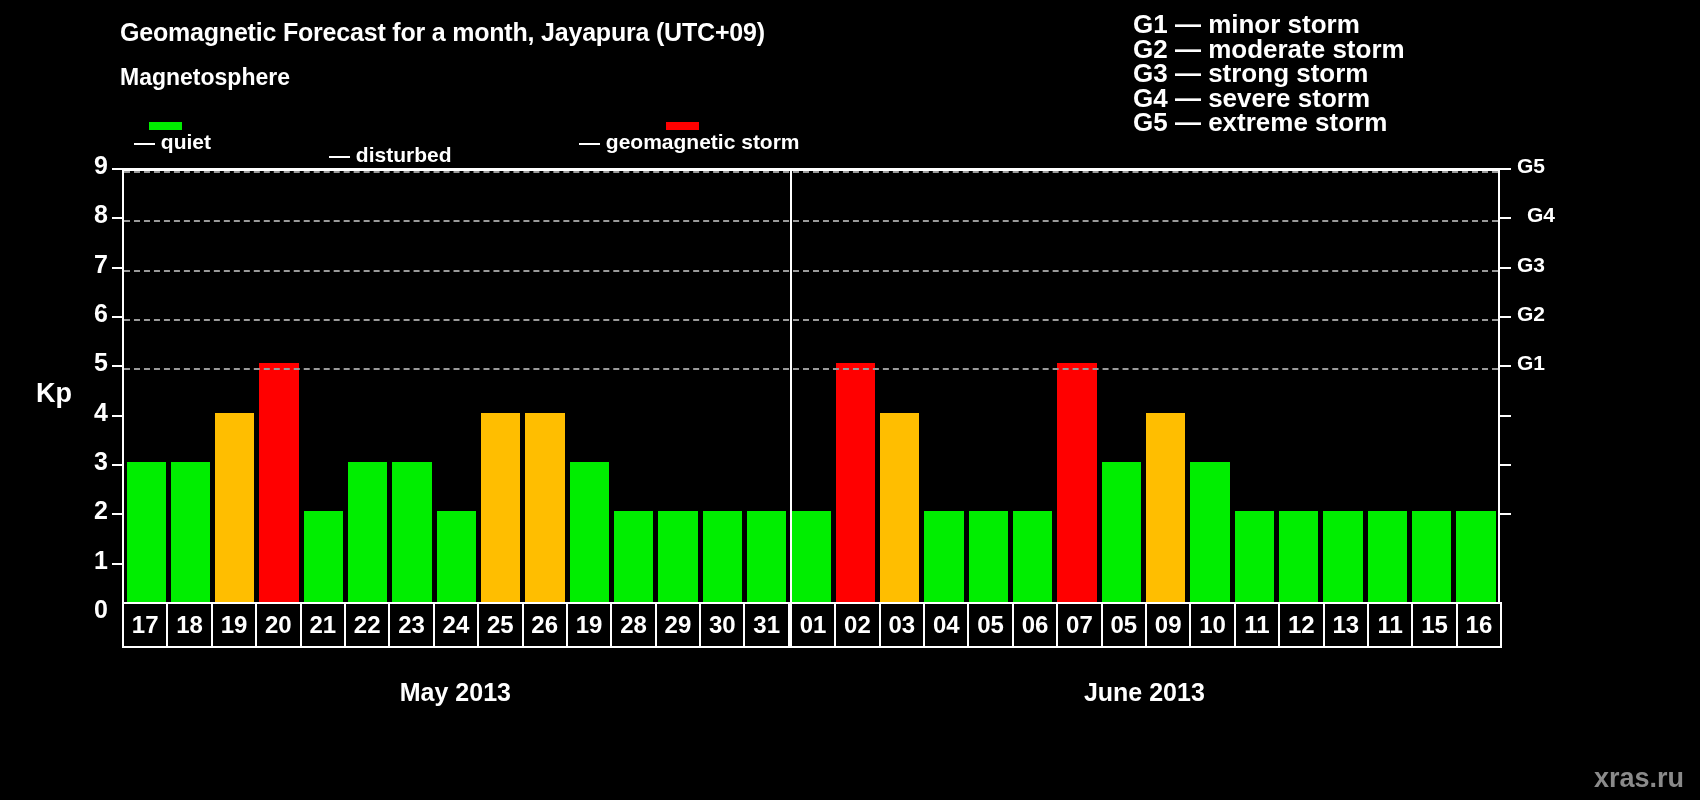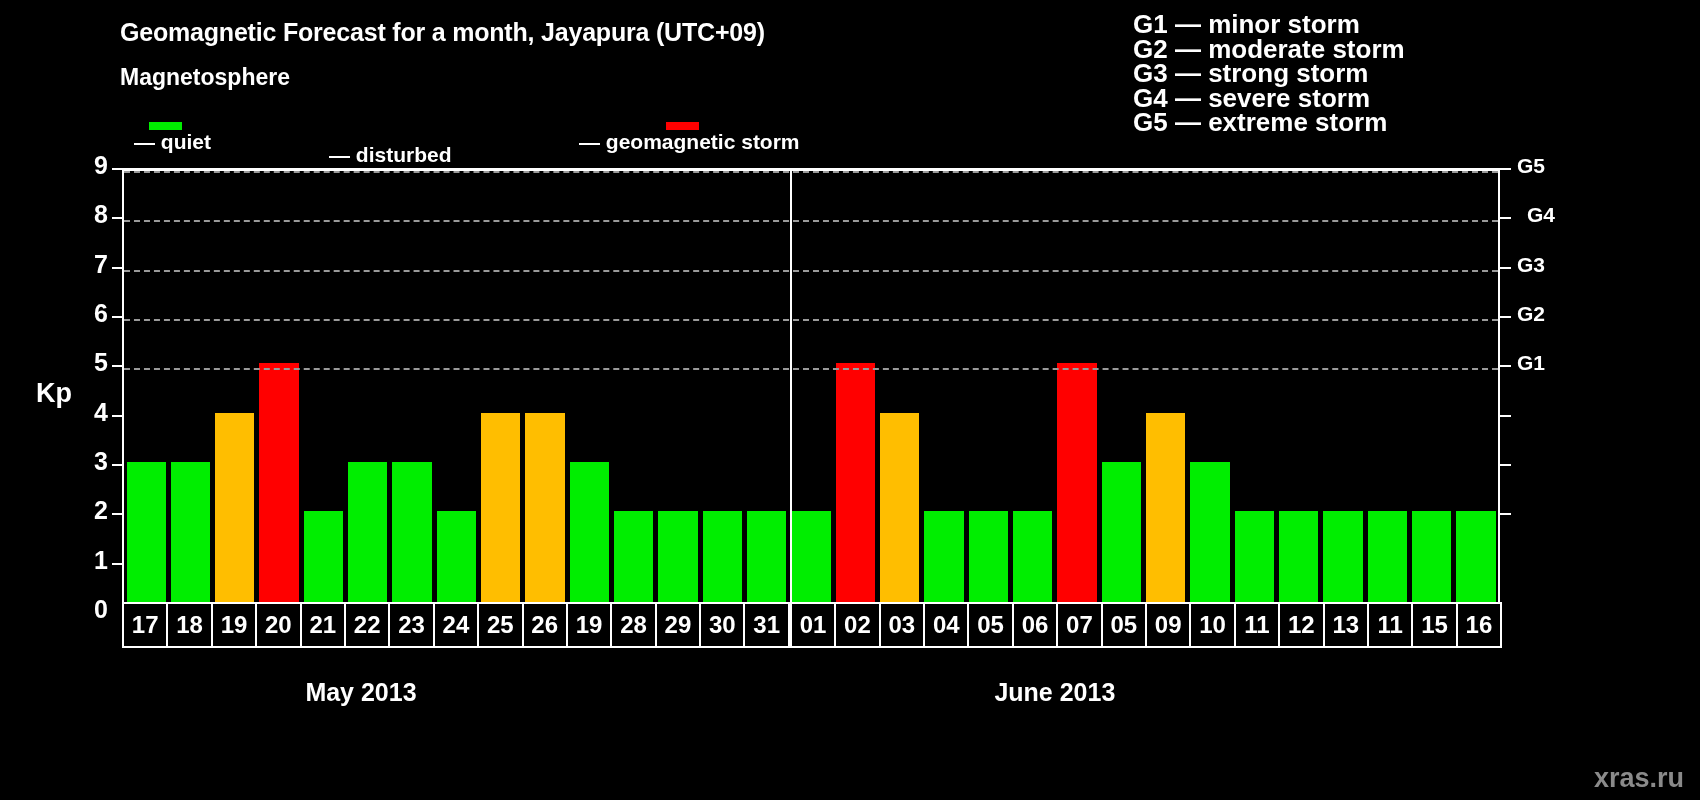--- a/index.html
+++ b/index.html
@@ -163,21 +163,21 @@
     background: #000;
   }
   .day-cell.sep-left { margin-left: 2px; }
 
   
   .month-caption {
     position: absolute;
     top: 678px;
     font-size: 25px;
     font-weight: bold;
-    text-align: left;
+    text-align: center;
     white-space: nowrap;
   }
 
   
   #watermark {
     position: absolute;
     right: 16px; bottom: 6px;
     font-size: 27px;
     font-weight: bold;
     color: #8a8a8a;

